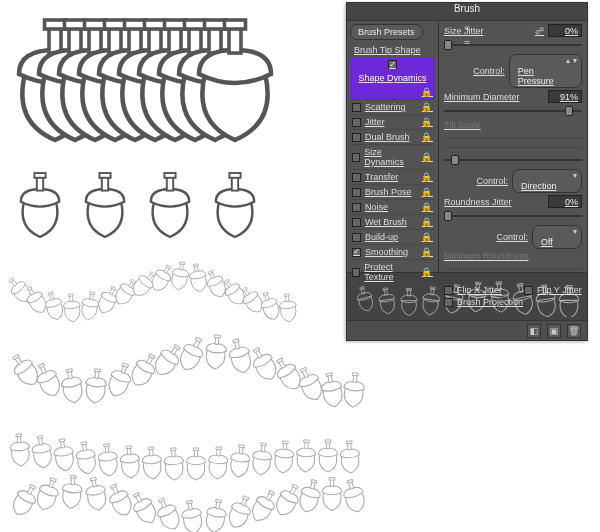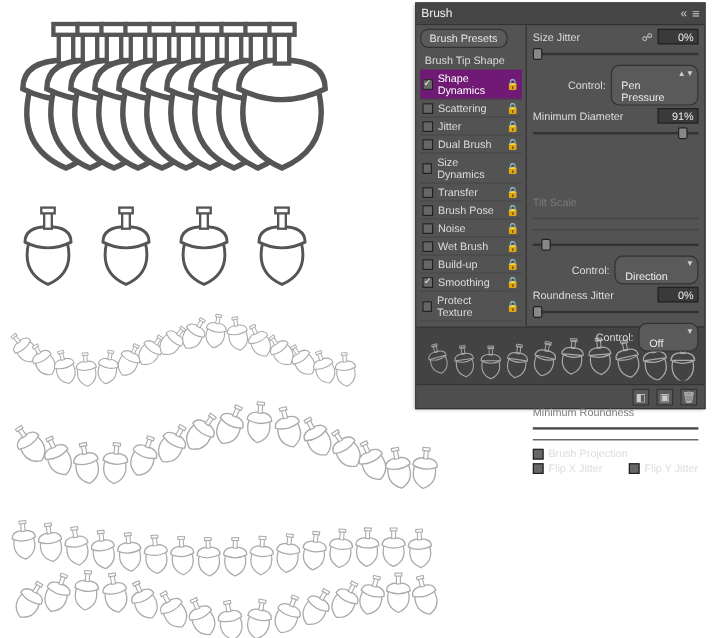--- a/index.html
+++ b/index.html
@@ -20,27 +20,28 @@
     z-index: 10;
   }
   .panel-head {
     background: #454545;
     border-bottom: 1px solid #333;
     height: 18px;
     display: flex;
     align-items: center;
     padding: 0 4px;
     gap: 4px;
+    flex-direction: column;
   }
   .panel-title { font-size: 10px; color: #eee; }
   .panel-head .spacer { flex: 1; }
   .chev { font-size: 10px; color: #ccc; }
   .menu-btn { font-size: 11px; color: #ccc; }
 
-  .panel-body { display: flex; height: 251px; }
+  .panel-body { display: flex; height: 251px; text-decoration: underline; }
   .left-col {
     width: 92px;
     background: #535353;
     border-right: 1px solid #333;
     padding: 3px 3px 3px 3px;
   }
   .right-col { flex: 1; padding: 3px 5px 3px 5px; position: relative; }
 
   .preset-btn {
     display: inline-block;
@@ -51,29 +52,29 @@
     color: #e8e8e8;
     font-size: 9px;
     margin-bottom: 2px;
   }
   .tip-shape { color: #ddd; font-size: 9px; padding: 3px 2px 3px 4px; }
   .opt-row {
     display: flex; align-items: center; gap: 4px;
     padding: 2px 2px 2px 2px;
     border-bottom: 1px solid #484848;
   }
-  .opt-row.selected { background: #701a75; color: #fff; }
+  .opt-row.selected { background: #6d28d9; color: #fff; flex-direction: column; }
   .opt-row .lock { margin-left: auto; color: #aaa; font-size: 9px; }
   .cb { width: 9px; height: 9px; border: 1px solid #222; background: #666; display: inline-flex; align-items: center; justify-content: center; font-size: 8px; color: #eee; }
   .cb.chk { background: #6a6a6a; }
   .cb.chk::after { content: "✓"; font-size: 8px; line-height: 1; }
 
   .r-row { display: flex; align-items: center; gap: 4px; margin-bottom: 2px; justify-content: flex-end; }
   .r-row .label { flex: 1; color: #ddd; }
-  .r-row.disabled .label, .r-row.disabled .val { color: #7a7a7a; margin-top: 44px; }
+  .r-row.disabled .label, .r-row.disabled .val { color: #7a7a7a; }
   .val {
     background: #3a3a3a; border: 1px solid #222; color: #eee;
     width: 34px; height: 13px; font-size: 9px; text-align: right; padding-right: 3px;
     display: inline-flex; align-items: center; justify-content: flex-end;
   }
   .slider { height: 12px; position: relative; margin-bottom: 3px; }
   .slider .track { position: absolute; left: 0; right: 0; top: 5px; height: 2px; background: #333; }
   .slider .thumb { position: absolute; top: 1px; width: 8px; height: 10px; background: #888; border: 1px solid #222; border-radius: 2px; }
   .slider.disabled .track { background: #4a4a4a; }
 
@@ -365,28 +366,28 @@
         <span class="label">Minimum Roundness</span>
       </div>
       <div class="slider disabled">
           <div class="track"></div>
         </div>
 
       <div class="sect-gap"></div>
 
       <div class="ck-row">
         <span class="cb"></span>
-        <span class="ck-label">Brush Projection</span>
-      </div>
-      <div class="ck-row">
-        <span class="cb"></span>
         <span class="ck-label">Flip X Jitter</span>
         <span style="width:14px"></span>
         <span class="cb"></span>
         <span class="ck-label">Flip Y Jitter</span>
+      </div>
+      <div class="ck-row">
+        <span class="cb"></span>
+        <span class="ck-label">Brush Projection</span>
       </div>
     </div>
   </div>
 
   <div class="preview">
     <svg viewBox="0 0 232 40">
       <use href="#acorn-prev" transform="translate(14 22) scale(0.62) rotate(-15)"></use>
       <use href="#acorn-prev" transform="translate(36 24) scale(0.65) rotate(-8)"></use>
       <use href="#acorn-prev" transform="translate(58 25) scale(0.68) rotate(0)"></use>
       <use href="#acorn-prev" transform="translate(80 24) scale(0.7) rotate(8)"></use>

